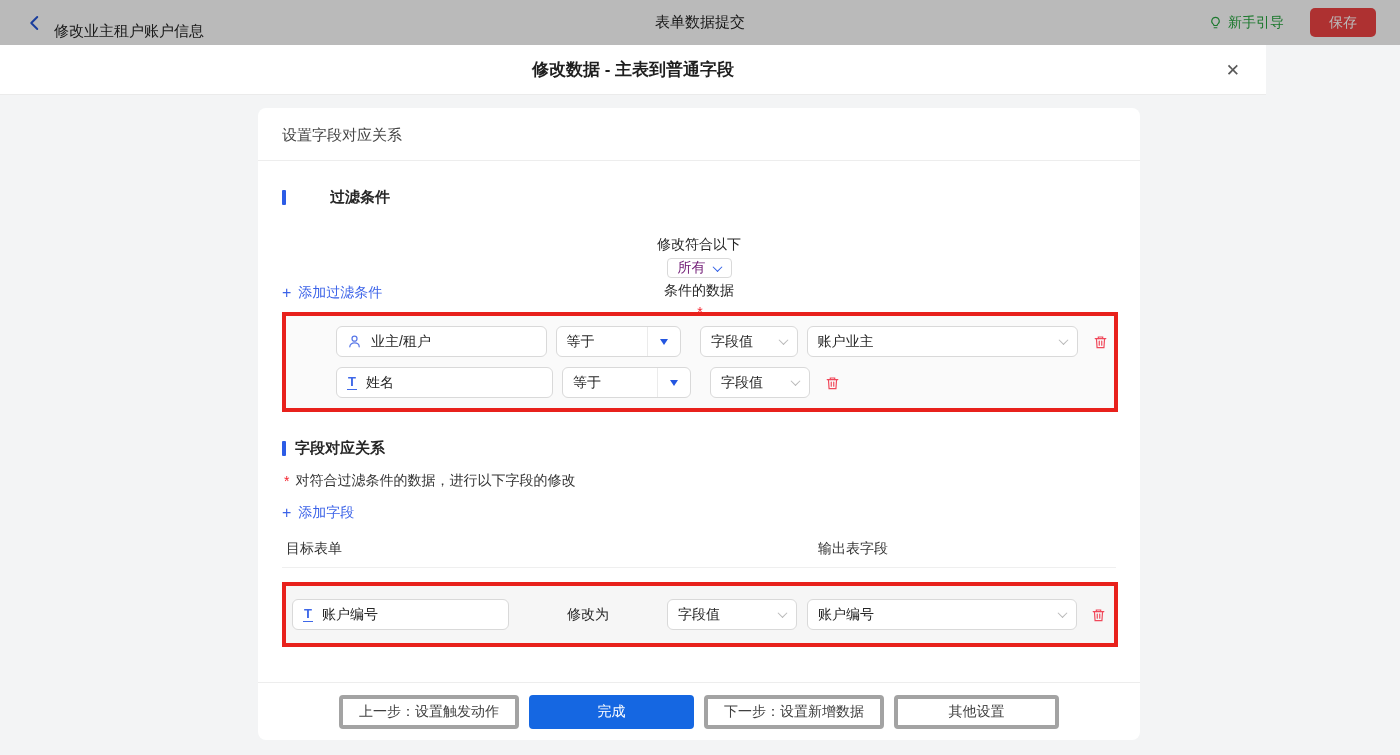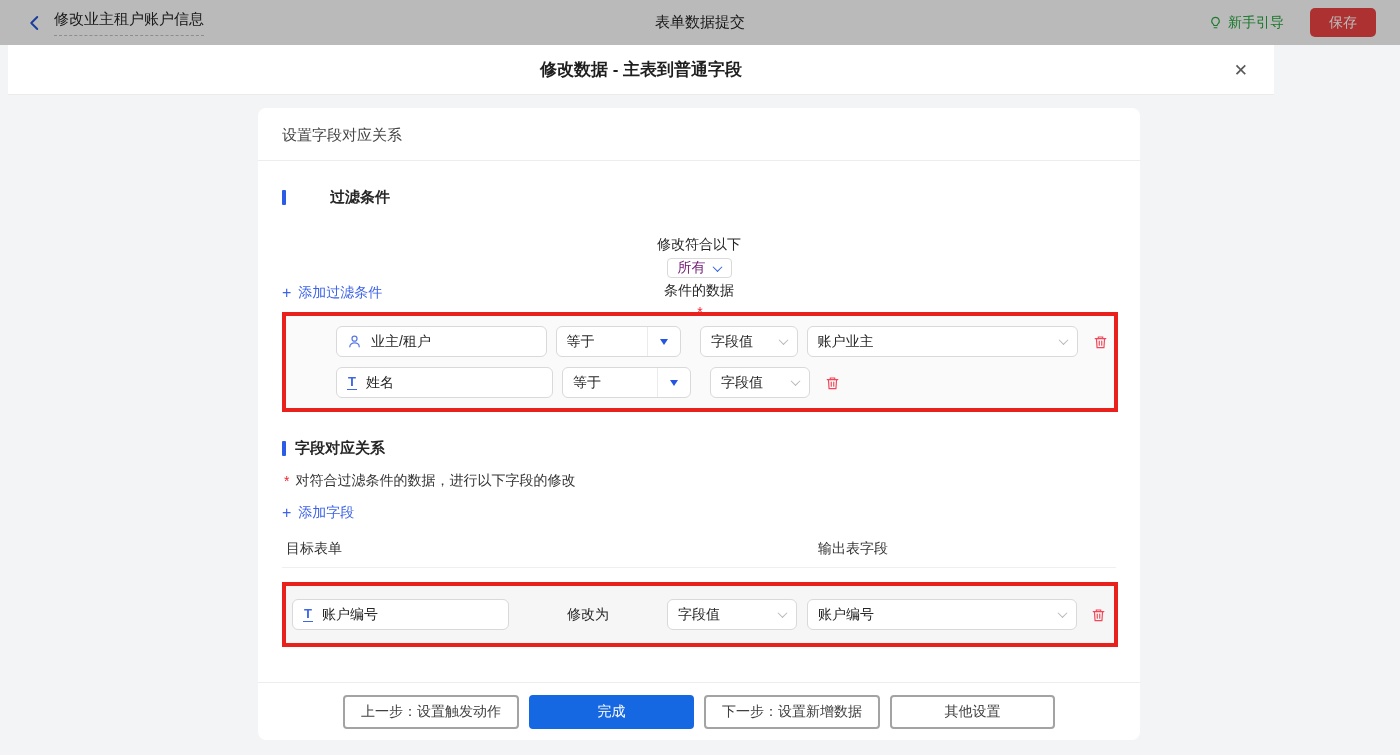--- a/index.html
+++ b/index.html
@@ -3,29 +3,29 @@
 <meta charset="utf-8">
 <style>
   * { margin:0; padding:0; box-sizing:border-box; }
   html,body { width:1400px; height:755px; overflow:hidden;
     font-family:"Liberation Sans", sans-serif; background:#f3f4f5; position:relative; }
 
   
   .topbar { position:absolute; left:0; top:0; width:1400px; height:45px; background:#fff; }
   .tb-inner { position:relative; width:100%; height:100%; display:flex; align-items:center; }
   .tb-left { display:flex; align-items:center; gap:10px; padding-left:26px; }
-  .tb-title { font-size:15px; color:#262626; padding-bottom:6px; border-bottom:1px dashed #c2c2c2; position:relative; top:0; }
+  .tb-title { font-size:15px; color:#262626; padding-bottom:6px; border-bottom:1px dashed #c2c2c2; position:relative; top:12px; }
   .tb-center { position:absolute; left:50%; transform:translateX(-50%); font-size:15px; color:#262626; }
   .tb-right { position:absolute; right:24px; display:flex; align-items:center; gap:26px; }
   .guide { display:flex; align-items:center; gap:5px; color:#27a63f; font-size:14px; cursor:pointer; }
   .save-btn { width:66px; height:29px; background:#ef4444; color:#fff; border:none; border-radius:5px; font-size:14px; cursor:pointer; }
   .tb-dim { position:absolute; inset:0; background:rgba(0,0,0,0.27); z-index:5; pointer-events:none; }
 
   
-  .dialog-header { position:absolute; top:45px; left:8px; width:1266px; height:50px; background:#fff;
+  .dialog-header { position:absolute; top:45px; left:0; width:1266px; height:50px; background:#fff;
     border-bottom:1px solid #ebebeb; display:flex; align-items:center; justify-content:center; }
   .dialog-title { font-size:17px; font-weight:bold; color:#1f1f1f; }
   .close { position:absolute; right:26px; top:50%; transform:translateY(-50%); font-size:17px; color:#595959; cursor:pointer; line-height:1; }
 
   
   .dialog-body { position:absolute; top:96px; left:0; width:1400px; height:659px; background:#f3f4f5; }
   .card { position:absolute; left:258px; top:12px; width:882px; height:632px; background:#fff; border-radius:8px; }
   .card-header { height:53px; line-height:53px; padding-left:24px; font-size:15px; color:#454545; border-bottom:1px solid #ededed; }
   .card-content { padding:0 24px; }
 
@@ -67,21 +67,21 @@
   .col1 { margin-left:4px; width:532px; }
 
   .m-row { display:flex; align-items:center; height:31px; }
   .m-action { width:158px; text-align:center; font-size:14px; color:#262626; }
   .m-type { width:130px; margin-left:0; display:flex; align-items:center; justify-content:space-between; padding:0 10px; }
   .m-val { width:270px; margin-left:10px; display:flex; align-items:center; justify-content:space-between; padding:0 10px; }
   .m-trash { margin-left:14px; }
 
   .card-footer { position:absolute; left:0; bottom:0; width:100%; height:58px; border-top:1px solid #ededed;
     display:flex; align-items:center; justify-content:center; gap:10px; }
-  .f-btn { height:34px; min-width:165px; padding:0 16px; border:2px solid #a3a3a3; border-radius:4px;
+  .f-btn { height:34px; min-width:165px; padding:0 16px; border:4px solid #a3a3a3; border-radius:4px;
     background:#fff; font-size:14px; color:#404040; cursor:pointer; font-family:Liberation Serif, serif; }
   .f-btn.primary { background:#1567e2; border-color:#1567e2; color:#fff; }
 </style>
 </head>
 <body>
 
 <div class="topbar">
   <div class="tb-inner">
     <div class="tb-left">
       <svg width="18" height="18" viewBox="0 0 24 24" fill="none" stroke="#2456d8" stroke-width="2.6" stroke-linecap="round" stroke-linejoin="round">

